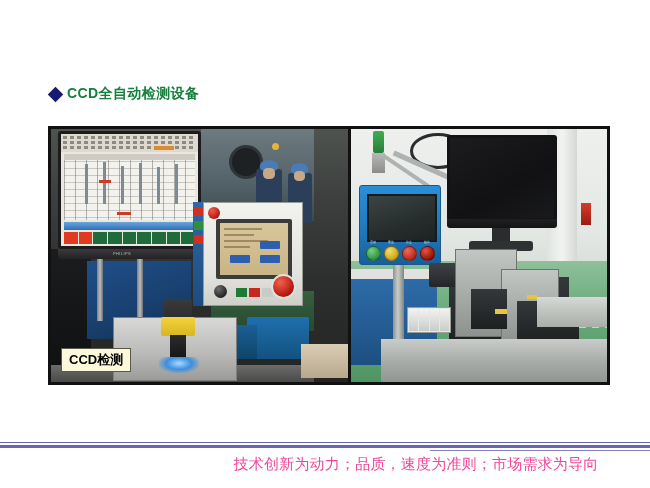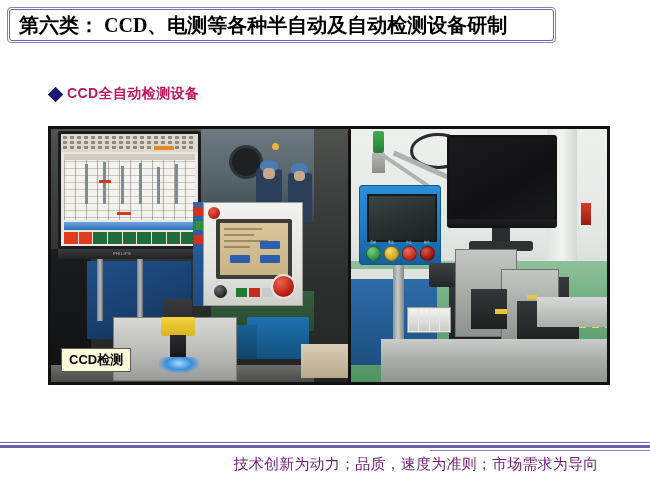--- a/index.html
+++ b/index.html
@@ -67,21 +67,21 @@
     width: 11px;
     height: 11px;
     background: #191970;
     transform: rotate(45deg);
     flex: none;
   }
   .bullet-label {
     font-family: "Liberation Sans", sans-serif;
     font-size: 14px;
     font-weight: bold;
-    color: #be185d;
+    color: #15803d;
     letter-spacing: 0.4px;
     white-space: nowrap;
   }
 
   
   .photo {
     position: absolute;
     border: 3px solid #111111;
     box-sizing: border-box;
     overflow: hidden;
@@ -395,34 +395,29 @@
   }
   .divider-accent {
     position: absolute; left: 430px; top: 450px; width: 220px; height: 1px; background: #8781bd;
   }
   .footer {
     position: absolute; left: 0; top: 455px; width: 650px;
     text-align: center; padding-right: 8px; box-sizing: border-box;
   }
   .footer-text {
     font-family: "Liberation Serif", serif;
-    font-size: 15px; color: #701a75; letter-spacing: .2px;
+    font-size: 15px; color: #ec4899; letter-spacing: .2px;
     display: inline-block; padding-left: 190px;
   }
 </style>
 </head>
 <body>
 
 <div class="slide">
 
-  <div class="title-box">
-    <div class="title-box-inner">
-      <span class="title-text">第六类： CCD、电测等各种半自动及自动检测设备研制</span>
-    </div>
-  </div>
 
   <div class="bullet-row">
     <span class="bullet-diamond"></span>
     <span class="bullet-label">CCD全自动检测设备</span>
   </div>
 
   <div class="photo photo-left">
     <div class="scene">
       <div class="l-bg"></div>
       <div class="l-backwall"></div>

